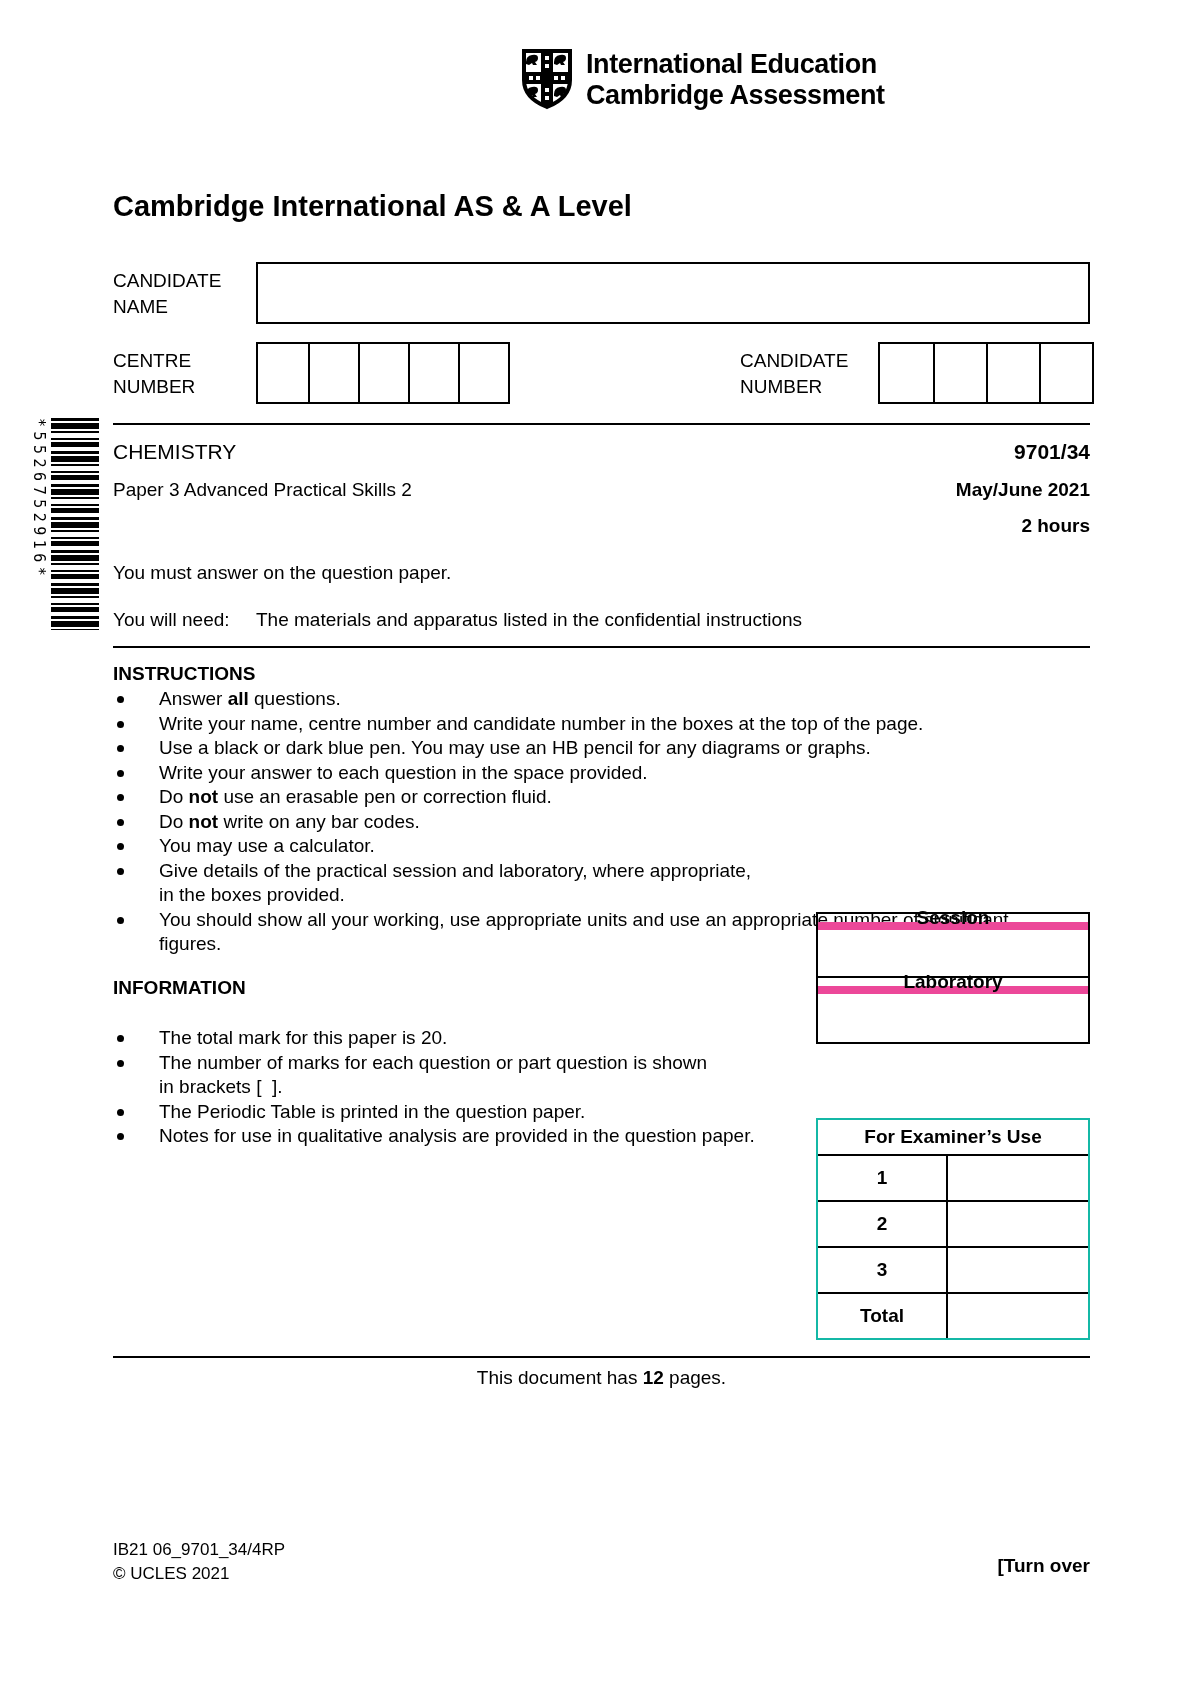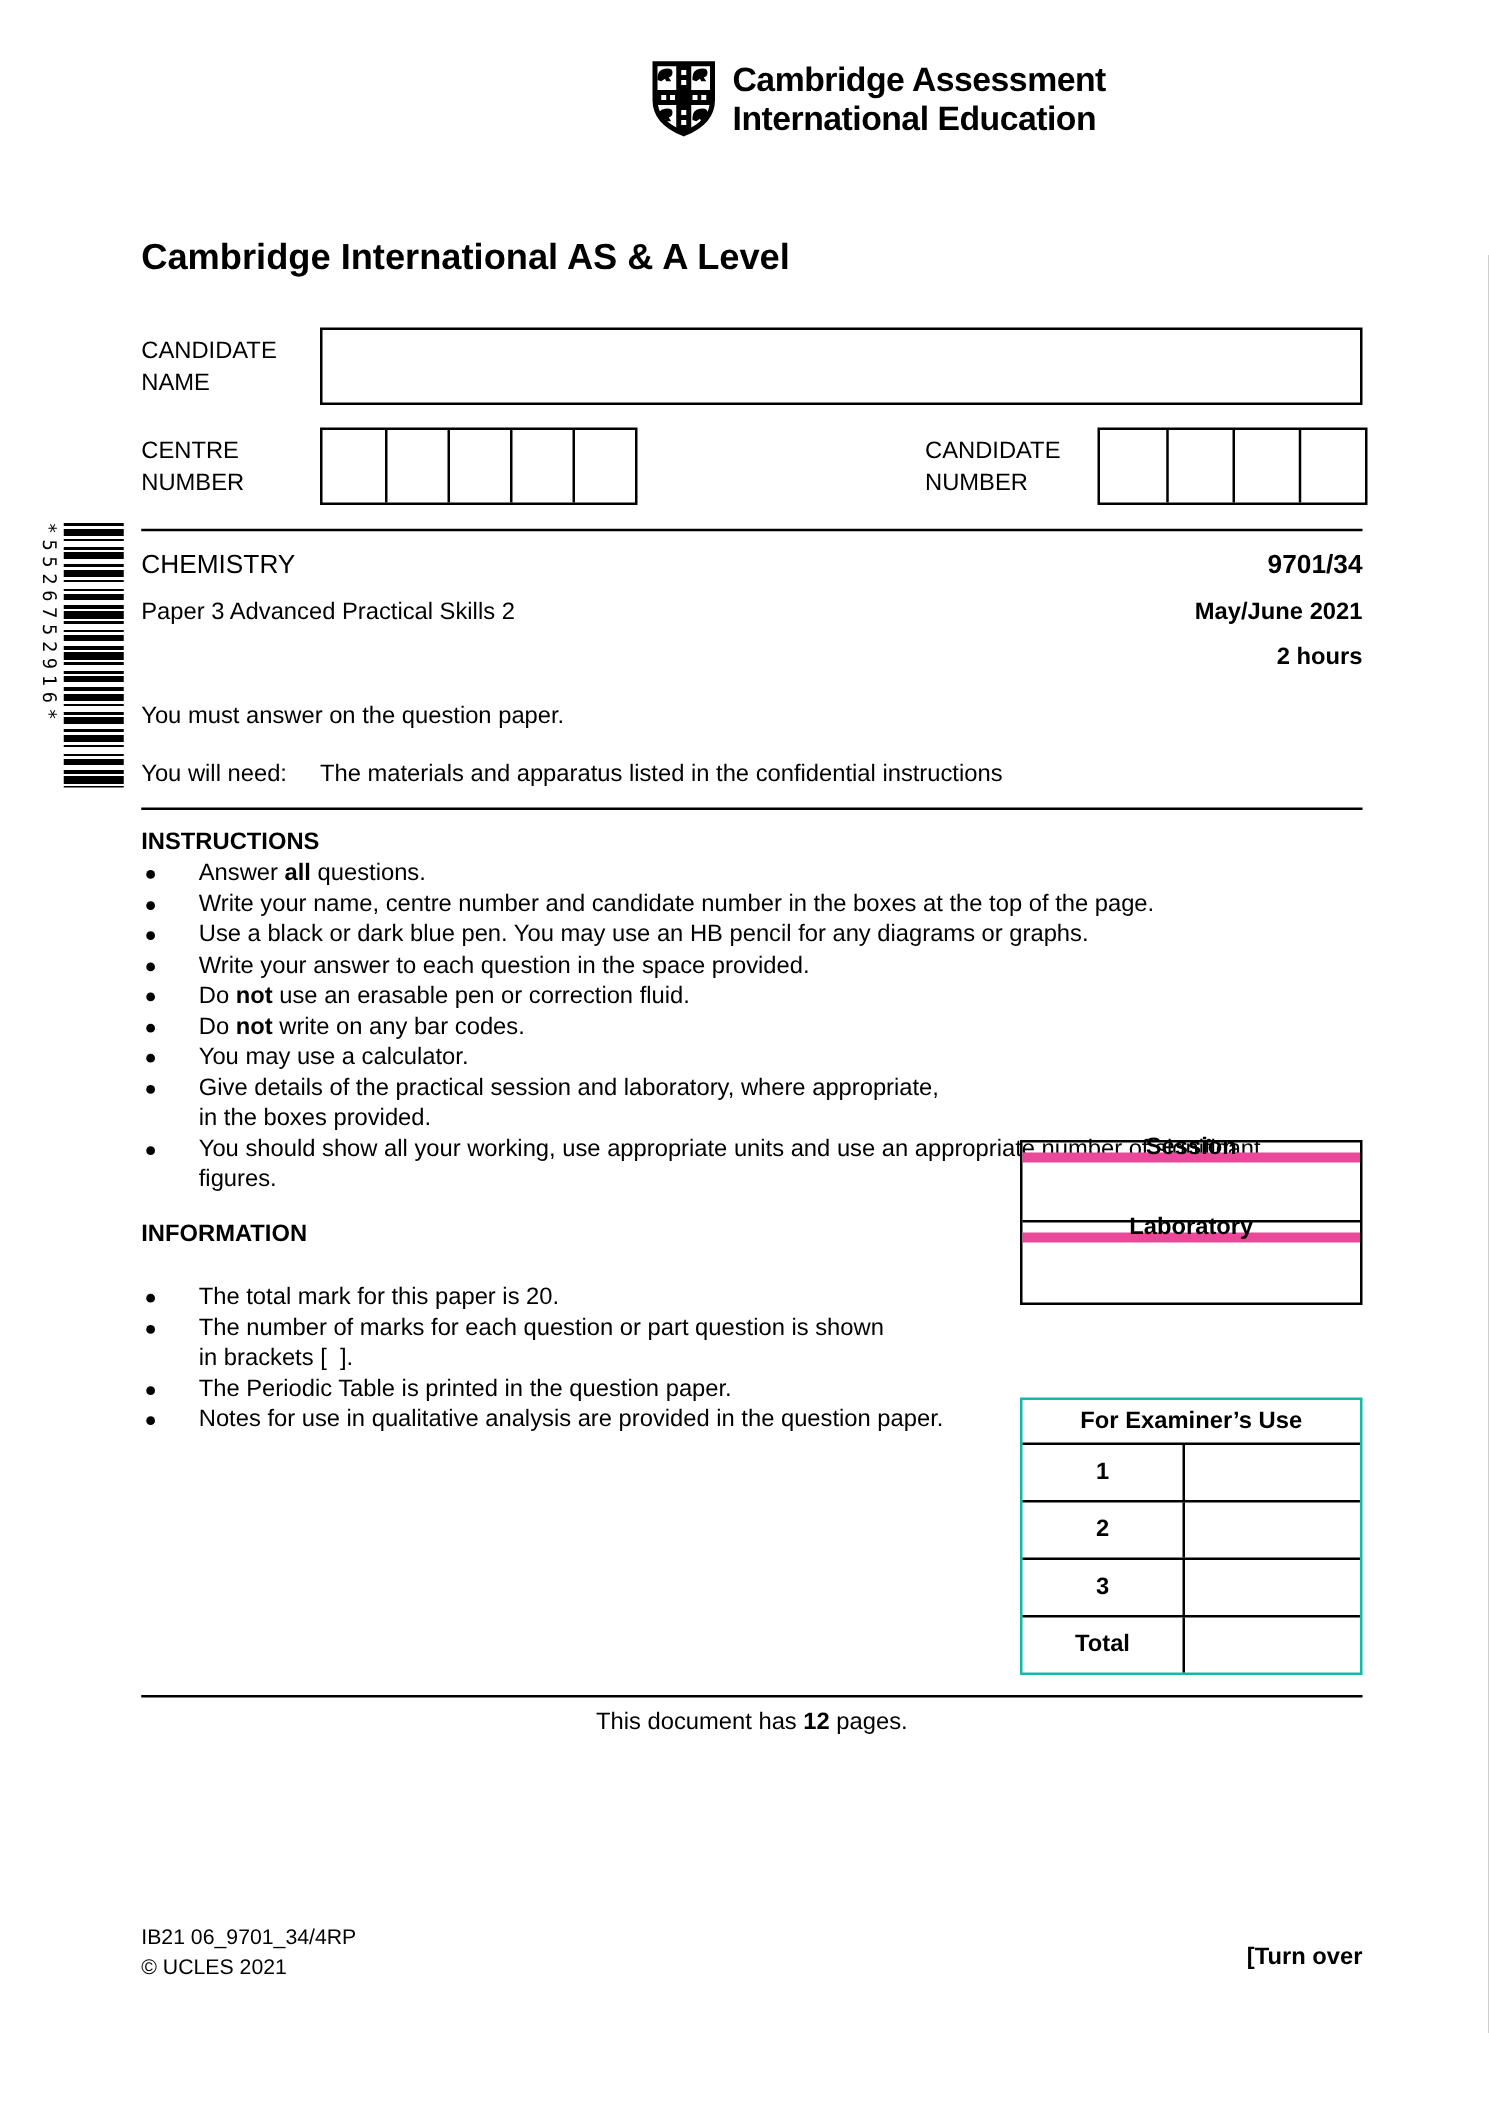--- a/index.html
+++ b/index.html
@@ -128,22 +128,22 @@
           <rect x="8" y="28" width="4" height="4"></rect>
           <rect x="15" y="28" width="4" height="4"></rect>
           <rect x="33" y="28" width="4" height="4"></rect>
           <rect x="40" y="28" width="4" height="4"></rect>
           <rect x="24" y="40" width="4" height="4"></rect>
           <rect x="24" y="48" width="4" height="4"></rect>
         </g>
       </g>
     </svg>
     <div class="brand-text">
+      <div class="brand-line">International Education</div>
       <div class="brand-line">Cambridge Assessment</div>
-      <div class="brand-line">International Education</div>
     </div>
   </div>
 
   <h1 class="title">Cambridge International AS &amp; A Level</h1>
 
   <div class="field-label lbl-name">CANDIDATE
 NAME</div>
   <div class="name-box"></div>
 
   <div class="field-label lbl-centre">CENTRE

